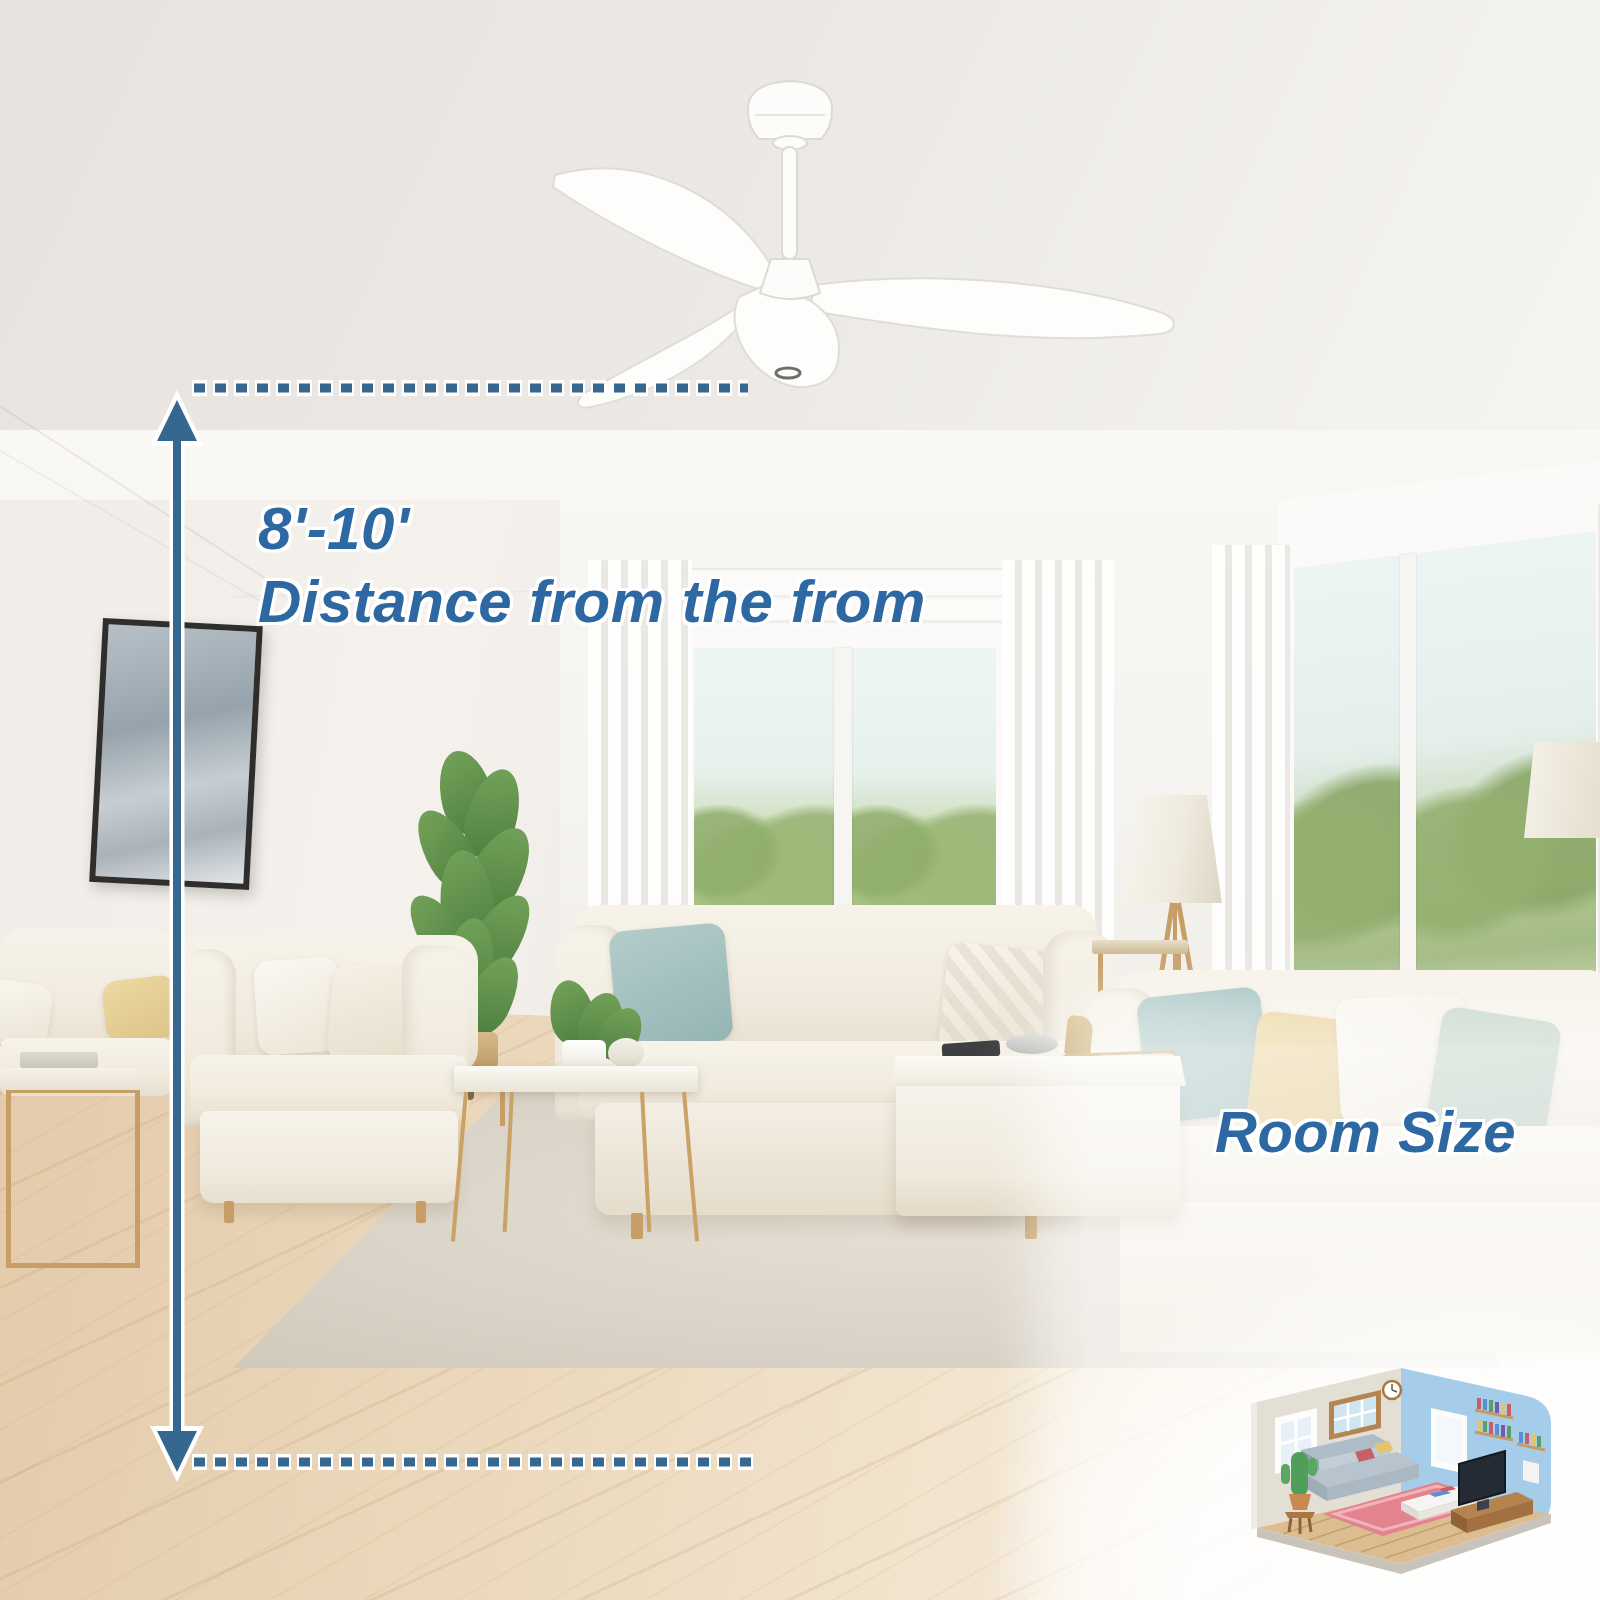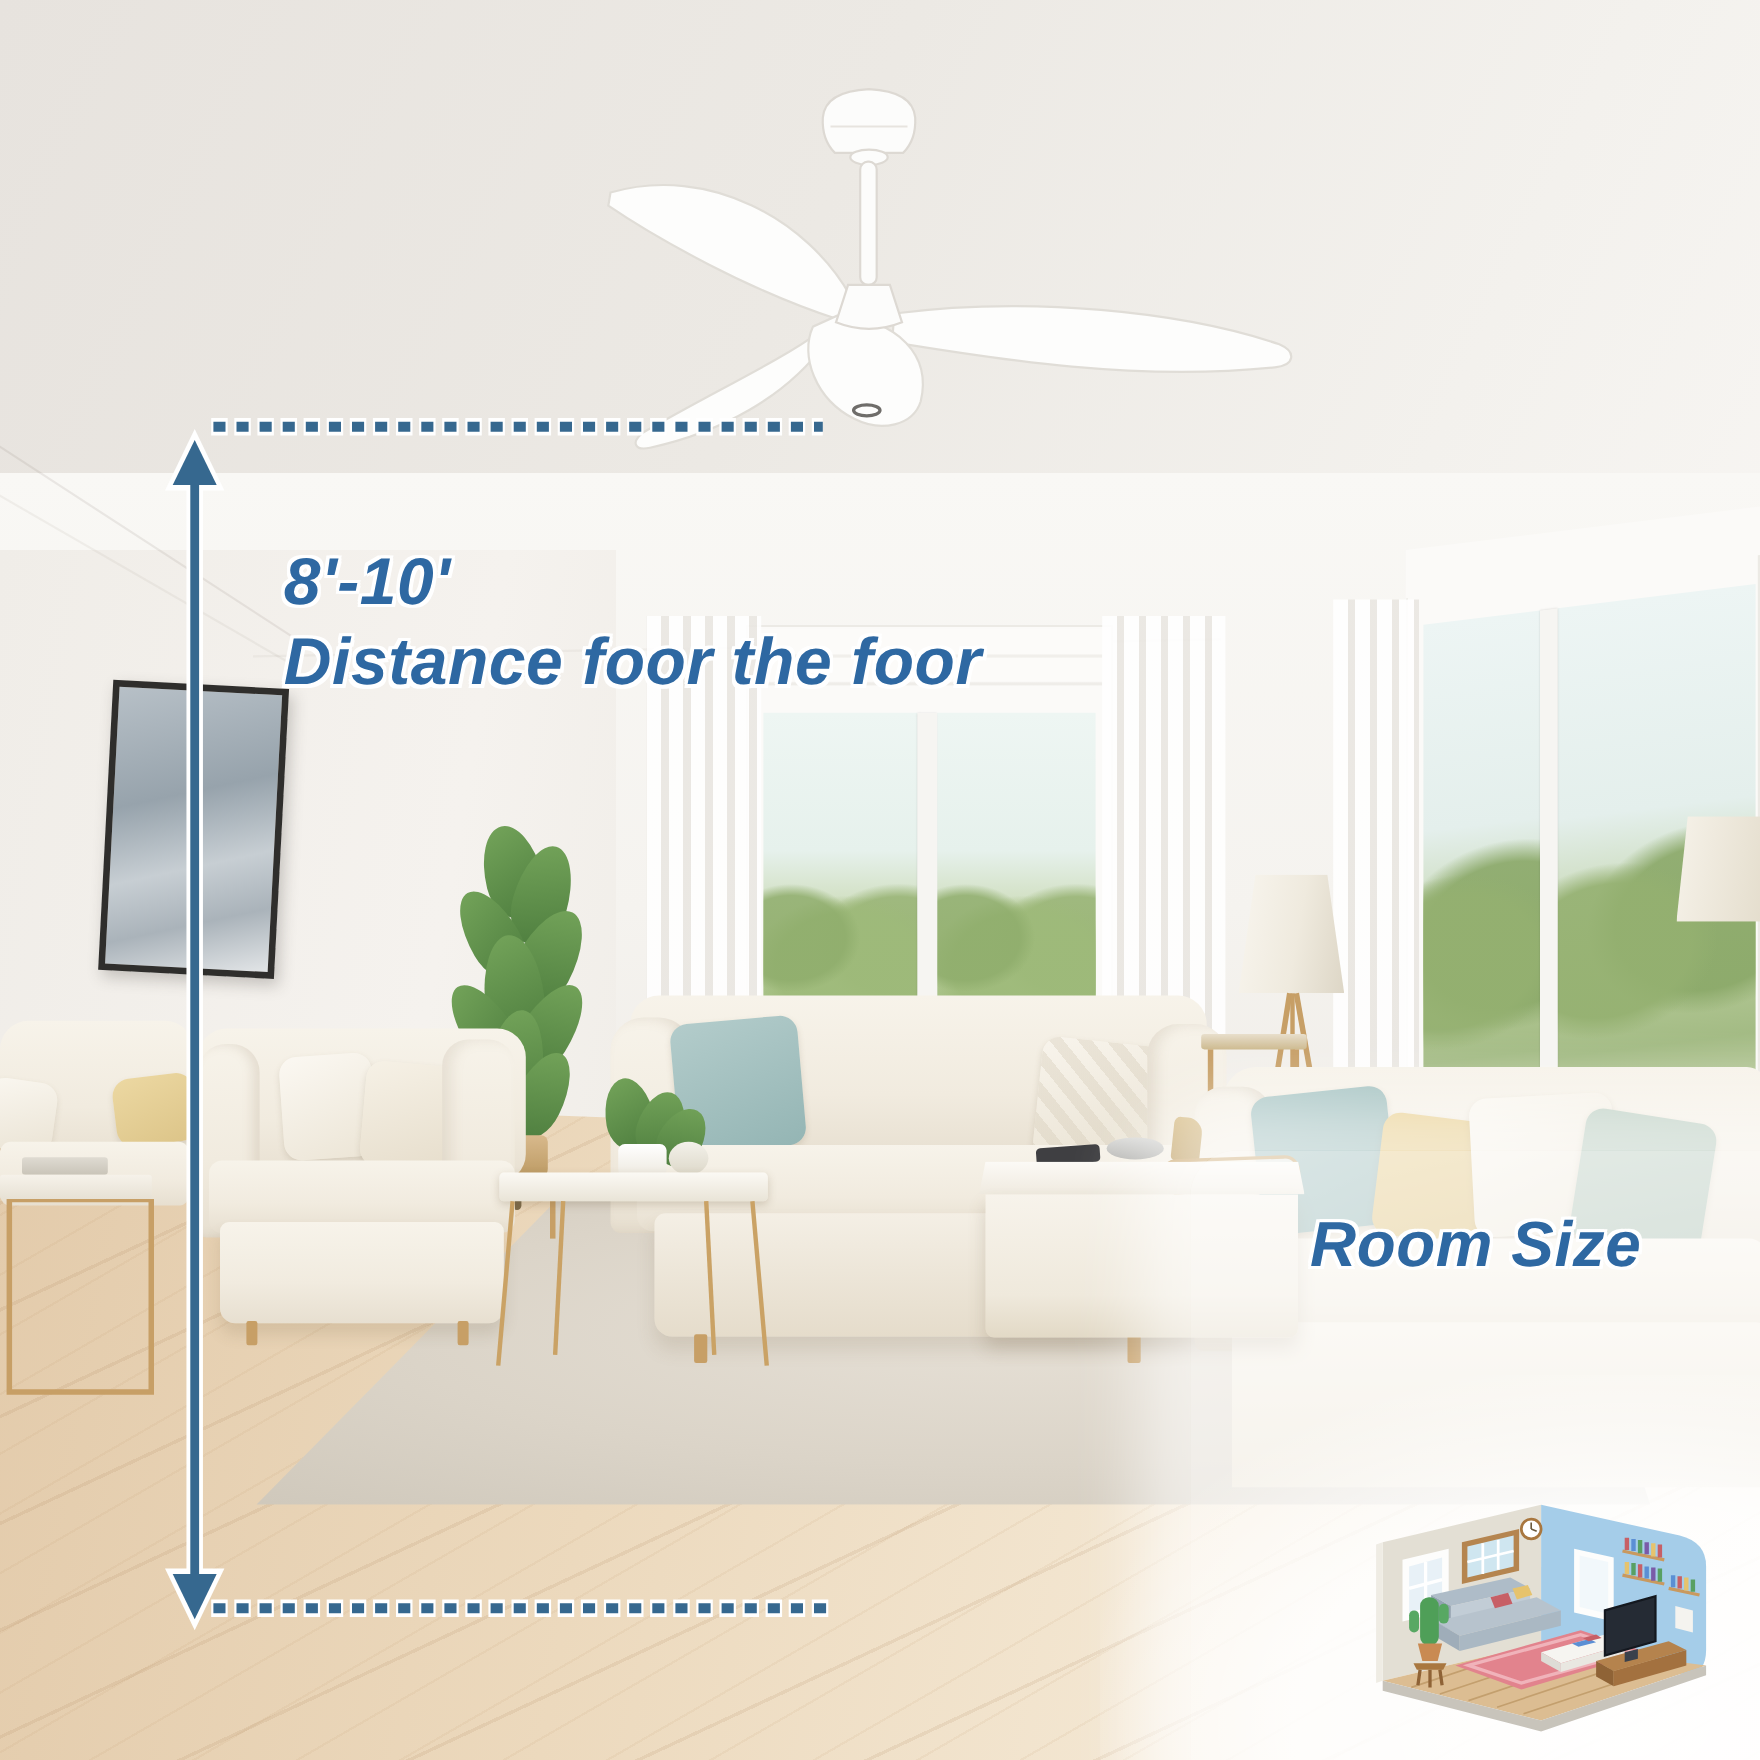--- a/index.html
+++ b/index.html
@@ -209,21 +209,21 @@
       <ellipse cx="275" cy="68" rx="17" ry="7"></ellipse>
       <rect x="267" y="72" width="15" height="112" rx="7"></rect>
       <path d="M 256,184 L 294,184 L 305,218 Q 275,230 245,218 Z"></path>
     </g>
     <ellipse cx="273" cy="298" rx="12" ry="5" fill="none" stroke="#6f6d6a" stroke-width="3"></ellipse>
   </svg>
 
   <div class="abs overlay-panel" style="left:1082px;top:1046px;width:600px;height:640px;"></div>
   <div class="abs overlay-fade" style="left:1000px;top:1250px;width:600px;height:350px;"></div>
 
-  <div class="abs" style="right:108px;top:1098px;text-align:left;">
+  <div class="abs" style="right:84px;top:1098px;text-align:left;">
     <div class="blue-label" style="font-size:58px;">Room Size</div>
   </div>
 
   <svg class="abs" style="left:1205px;top:1352px;" width="390" height="248" viewBox="0 0 390 248">
 
     <path d="M196,16 L52,50 L52,176 L196,142 Z" fill="#e3dfd4"></path>
     <path d="M196,16 L322,44 Q346,50 346,72 L346,148 Q346,168 330,171 L196,142 Z" fill="#a5cde9"></path>
     <path d="M52,50 L46,52 L46,178 L52,176 Z" fill="#efece4"></path>
 
     <path d="M196,142 L52,176 L196,212 L346,162 Z" fill="#dcbd92"></path>
@@ -331,16 +331,16 @@
       <polygon points="47,20 20,76 74,76" fill="#fff"></polygon>
       <polygon points="47,1112 20,1056 74,1056" fill="#fff"></polygon>
       <line x1="47" y1="62" x2="47" y2="1070" style="stroke:var(--annotation-line,#36688f)" stroke-width="8"></line>
       <polygon points="47,30 27,71 67,71" style="fill:var(--annotation-line,#36688f)"></polygon>
       <polygon points="47,1102 27,1061 67,1061" style="fill:var(--annotation-line,#36688f)"></polygon>
     </g>
   </svg>
 
   <div class="abs" style="left:258px;top:492px;line-height:73px;">
     <div class="blue-label" style="font-size:60px;">8'-10'</div>
-    <div class="blue-label" style="font-size:60px;">Distance foor the foor</div>
+    <div class="blue-label" style="font-size:60px;">Distance from the from</div>
   </div>
 
 </div>
 
 </body></html>

